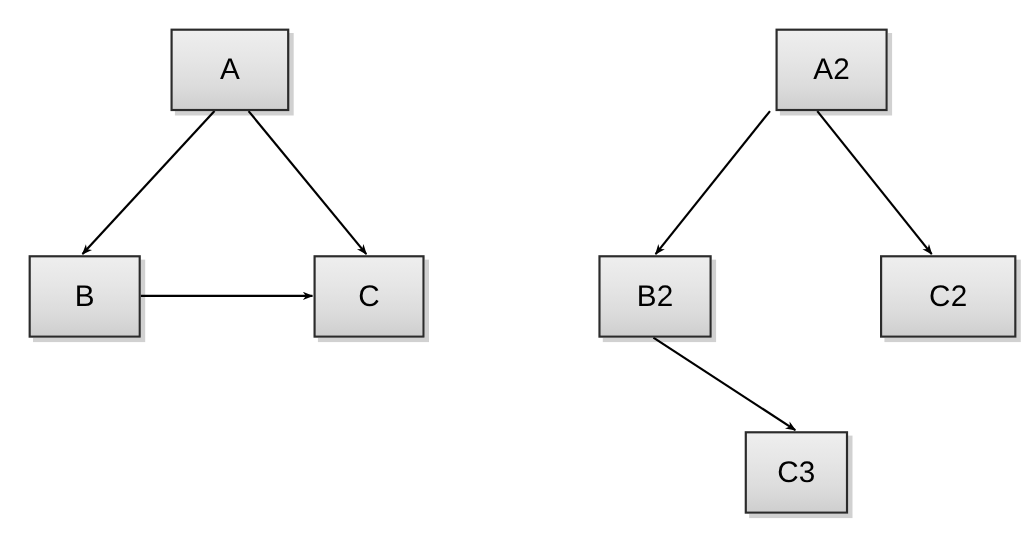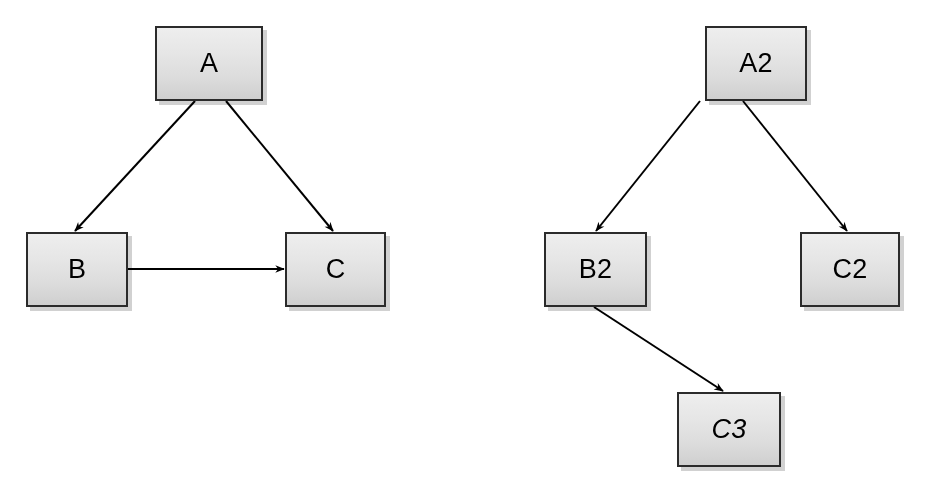--- a/index.html
+++ b/index.html
@@ -78,21 +78,21 @@
       </div>
       <div class="node" style="left: 285px; top: 232px; width: 101px; height: 75px;">
         <span class="node-label">C</span>
       </div>
       <div class="node" style="left: 669px; top: 26px; width: 102px; height: 75px; margin-left: 36px;">
         <span class="node-label">A2</span>
       </div>
       <div class="node" style="left: 544px; top: 232px; width: 103px; height: 75px;">
         <span class="node-label">B2</span>
       </div>
-      <div class="node" style="left: 800px; top: 232px; width: 100px; height: 75px;">
+      <div class="node" style="left: 800px; top: 232px; width: 124px; height: 75px;">
         <span class="node-label">C2</span>
       </div>
-      <div class="node" style="left: 677px; top: 392px; width: 104px; height: 75px; font-style: italic;">
+      <div class="node" style="left: 677px; top: 392px; width: 94px; height: 75px;">
         <span class="node-label">C3</span>
       </div>
     </div>
 
 </div>
 
 </body></html>

